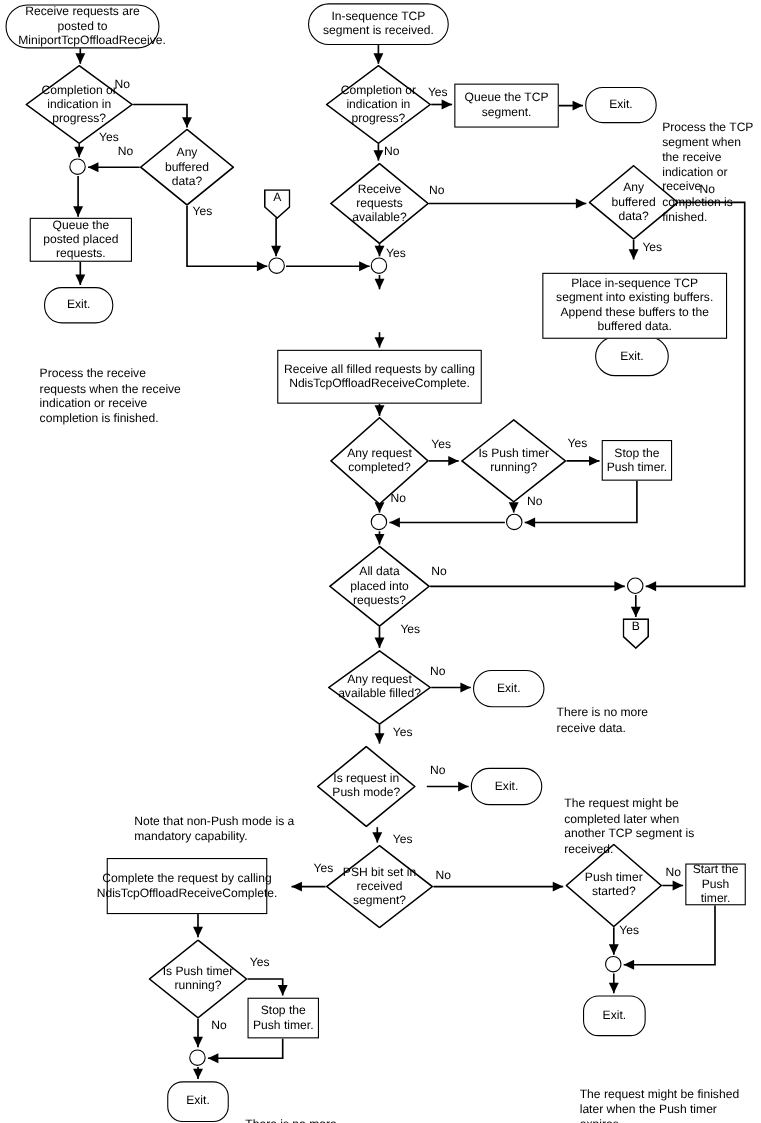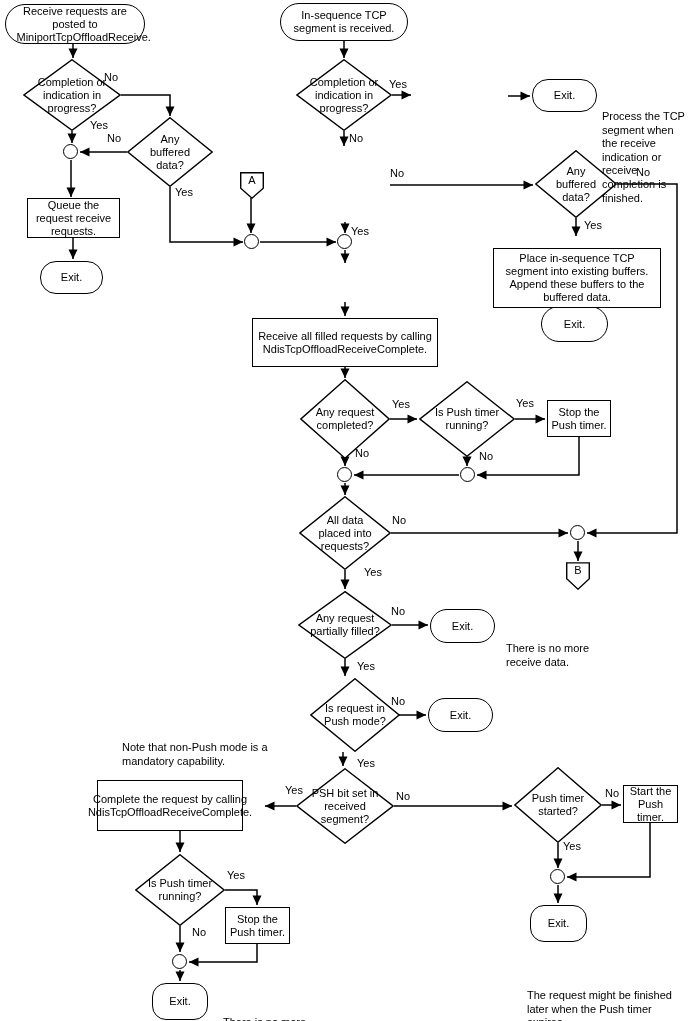--- a/index.html
+++ b/index.html
@@ -103,21 +103,24 @@
     <span>Exit.</span>
     </div>
   <div class="node term" style="left:530px;top:905px;width:57px;height:37px;border-radius:14px">
     <span>Exit.</span>
     </div>
   <div class="node term" style="left:152px;top:983px;width:56px;height:37px;border-radius:14px">
     <span>Exit.</span>
     </div>
 
   <div class="node box" style="left:27px;top:198px;width:93px;height:40px">
-    <span>Queue the request receive requests.</span>
+    <span>Queue the posted placed requests.</span>
+    </div>
+  <div class="node box" style="left:413px;top:76px;width:95px;height:40px">
+    <span>Queue the TCP segment.</span>
     </div>
   <div class="node box" style="left:493px;top:248px;width:168px;height:60px">
     <span>Place in-sequence TCP segment into existing buffers. Append these buffers to the buffered data.</span>
     </div>
   <div class="node box" style="left:252px;top:318px;width:186px;height:49px">
     <span>Receive all filled requests by calling NdisTcpOffloadReceiveComplete.</span>
     </div>
   <div class="node box" style="left:547px;top:400px;width:64px;height:37px">
     <span>Stop the Push timer.</span>
     </div>
@@ -142,20 +145,26 @@
         <polygon points="50,1 99,50 50,99 1,50" vector-effect="non-scaling-stroke"></polygon>
       </svg>
     <span class="dtext" style="max-width:70%">Any buffered data?</span>
     </div>
   <div class="node diamond" style="left:296px;top:59px;width:96px;height:72px">
     <svg class="dshape" viewBox="0 0 100 100" preserveAspectRatio="none">
         <polygon points="50,1 99,50 50,99 1,50" vector-effect="non-scaling-stroke"></polygon>
       </svg>
     <span class="dtext">Completion or indication in progress?</span>
     </div>
+  <div class="node diamond" style="left:300px;top:148px;width:90px;height:74px">
+    <svg class="dshape" viewBox="0 0 100 100" preserveAspectRatio="none">
+        <polygon points="50,1 99,50 50,99 1,50" vector-effect="non-scaling-stroke"></polygon>
+      </svg>
+    <span class="dtext" style="max-width:70%">Receive requests available?</span>
+    </div>
   <div class="node diamond" style="left:535px;top:150px;width:82px;height:68px">
     <svg class="dshape" viewBox="0 0 100 100" preserveAspectRatio="none">
         <polygon points="50,1 99,50 50,99 1,50" vector-effect="non-scaling-stroke"></polygon>
       </svg>
     <span class="dtext" style="max-width:62%">Any buffered data?</span>
     </div>
   <div class="node diamond" style="left:300px;top:379px;width:90px;height:80px">
     <svg class="dshape" viewBox="0 0 100 100" preserveAspectRatio="none">
         <polygon points="50,1 99,50 50,99 1,50" vector-effect="non-scaling-stroke"></polygon>
       </svg>
@@ -170,23 +179,23 @@
   <div class="node diamond" style="left:299px;top:496px;width:92px;height:74px">
     <svg class="dshape" viewBox="0 0 100 100" preserveAspectRatio="none">
         <polygon points="50,1 99,50 50,99 1,50" vector-effect="non-scaling-stroke"></polygon>
       </svg>
     <span class="dtext" style="max-width:78%">All data placed into requests?</span>
     </div>
   <div class="node diamond" style="left:298px;top:591px;width:94px;height:68px">
     <svg class="dshape" viewBox="0 0 100 100" preserveAspectRatio="none">
         <polygon points="50,1 99,50 50,99 1,50" vector-effect="non-scaling-stroke"></polygon>
       </svg>
-    <span class="dtext">Any request partially filled?</span>
-    </div>
-  <div class="node diamond" style="left:310px;top:678px;width:90px;height:74px">
+    <span class="dtext">Any request available filled?</span>
+    </div>
+  <div class="node diamond" style="left:288px;top:678px;width:90px;height:74px">
     <svg class="dshape" viewBox="0 0 100 100" preserveAspectRatio="none">
         <polygon points="50,1 99,50 50,99 1,50" vector-effect="non-scaling-stroke"></polygon>
       </svg>
     <span class="dtext">Is request in Push mode?</span>
     </div>
   <div class="node diamond" style="left:296px;top:768px;width:98px;height:76px">
     <svg class="dshape" viewBox="0 0 100 100" preserveAspectRatio="none">
         <polygon points="50,1 99,50 50,99 1,50" vector-effect="non-scaling-stroke"></polygon>
       </svg>
     <span class="dtext">PSH bit set in received segment?</span>
@@ -246,19 +255,21 @@
   <div class="elabel" style="left:357px;top:660px">Yes</div>
   <div class="elabel" style="left:391px;top:695px">No</div>
   <div class="elabel" style="left:357px;top:757px">Yes</div>
   <div class="elabel" style="left:285px;top:784px">Yes</div>
   <div class="elabel" style="left:396px;top:790px">No</div>
   <div class="elabel" style="left:605px;top:787px">No</div>
   <div class="elabel" style="left:563px;top:840px">Yes</div>
   <div class="elabel" style="left:227px;top:869px">Yes</div>
   <div class="elabel" style="left:192px;top:926px">No</div>
 
+  <div class="annot" style="left:36px;top:298px;width:130px">Process the receive requests when the receive indication or receive completion is finished.</div>
   <div class="annot" style="left:602px;top:74px;width:88px">Process the TCP segment when the receive indication or receive completion is finished.</div>
   <div class="annot" style="left:506px;top:606px;width:88px">There is no more receive data.</div>
   <div class="annot" style="left:122px;top:705px;width:168px">Note that non-Push mode is a mandatory capability.</div>
+  <div class="annot" style="left:513px;top:689px;width:130px">The request might be completed later when another TCP segment is received.</div>
   <div class="annot" style="left:527px;top:953px;width:160px">The request might be finished later when the Push timer expires.</div>
   <div class="annot" style="left:223px;top:980px;width:85px">There is no more receive data.</div>
 
 </div>
 
 </body></html>

